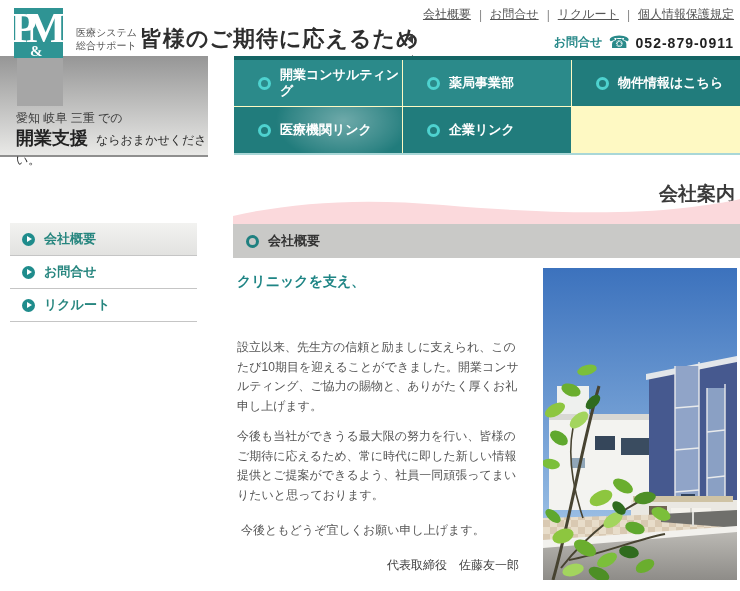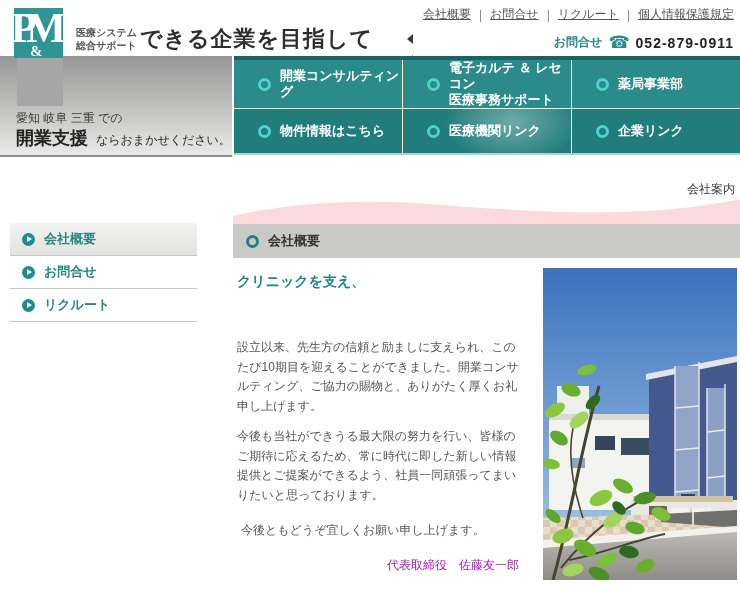--- a/index.html
+++ b/index.html
@@ -12,69 +12,69 @@
   .tl-sep{margin:0 8px;color:#888;text-decoration:none;}
   .tl-sep::before{content:"|";}
 
   .logo-block{position:absolute;left:14px;top:8px;width:49px;height:50px;background:#2f9494;overflow:hidden;z-index:3;}
   .logo-block span{position:absolute;color:#fff;font-weight:bold;font-family:"Liberation Serif","DejaVu Serif",serif;}
   .logo-p{left:-3px;top:-4px;font-size:42px;}
   .logo-m{right:-3px;top:-4px;font-size:42px;}
   .logo-amp{left:16px;bottom:-2px;font-size:15px;}
   .logo-shadow{position:absolute;left:17px;top:58px;width:46px;height:48px;background:#a6a6a6;z-index:3;}
 
-  .tagline{position:absolute;left:76px;top:26px;font-size:10px;font-weight:bold;color:#555;line-height:13px;}
+  .tagline{position:absolute;left:76px;top:26px;font-size:10px;font-weight:normal;color:#555;line-height:13px;}
   .company-name{position:absolute;left:140px;top:24px;font-size:22px;font-weight:bold;color:#2e2e2e;letter-spacing:1px;}
   .top-btn{position:absolute;left:396px;top:34px;display:flex;align-items:center;gap:11px;cursor:pointer;flex-direction:column;}
   .chev{width:0;height:0;border-right:6px solid #3c3c3c;border-top:5px solid transparent;border-bottom:5px solid transparent;margin-right:1px;}
   .top-btn b{font-size:13px;color:#2e2e2e;margin-left:3px;}
 
   .phone-area{position:absolute;right:6px;top:32px;display:flex;align-items:center;gap:6px;}
   .contact-label{color:#2a8a8a;font-size:12px;font-weight:bold;}
   .phone-glyph{color:#2a8a8a;font-size:17px;}
   .phone-number{color:#222;font-size:14px;font-weight:bold;letter-spacing:1px;}
 
   
-  .hero-left{position:absolute;left:0;top:56px;width:232px;height:99px;background:linear-gradient(#969696,#e9e9e7);border-bottom:2px solid #8f8f8f;z-index:1;}
+  .hero-left{position:absolute;left:0;top:56px;width:208px;height:99px;background:linear-gradient(#969696,#e9e9e7);border-bottom:2px solid #8f8f8f;z-index:1;}
   .region-line{position:absolute;left:16px;top:54px;font-size:12px;color:#3d3d3d;}
   .support-line{position:absolute;left:16px;top:70px;color:#2b2b2b;}
   .support-line b{font-size:18px;color:#222;}
   .support-line span{font-size:12px;margin-left:8px;}
 
   .nav{position:absolute;left:234px;top:56px;width:506px;height:99px;background:#fef9c3;border-top:4px solid #156565;border-bottom:2px solid #a9d7d7;box-sizing:border-box;display:grid;grid-template-columns:1fr 1fr 1fr;grid-template-rows:1fr 1fr;gap:1px;}
   .nav-cell{display:flex;align-items:center;gap:9px;padding-left:24px;cursor:pointer;}
   .nav-cell.r1{background:#2b8a8a;}
   .nav-cell.r2{background:#217c7c;}
   .nav-cell.watermark{background:radial-gradient(ellipse 90px 55px at 65% 30%,rgba(255,255,255,0.35),rgba(255,255,255,0.08) 60%,transparent 75%),#217c7c;}
   .nav-ring{flex:0 0 auto;width:13px;height:13px;border:3px solid #4ed2cf;border-radius:50%;box-sizing:border-box;}
   .nav-label{color:#fff;font-weight:bold;font-size:13px;line-height:16px;}
 
   
-  .breadcrumb{position:absolute;top:181px;right:5px;font-size:12px;font-weight:normal;color:#3a3a3a;}
+  .breadcrumb{position:absolute;top:181px;right:5px;font-size:19px;font-weight:bold;color:#3a3a3a;}
 
   
   .sidebar{position:absolute;left:10px;top:223px;width:187px;}
   .side-item{height:33px;display:flex;align-items:center;gap:9px;padding-left:12px;border-bottom:1px solid #c5c5c5;color:#27867f;font-weight:bold;font-size:13px;cursor:pointer;box-sizing:border-box;}
   .side-item.active{background:linear-gradient(#f2f2f0,#e2e2e0);}
   .side-icon{flex:0 0 auto;width:13px;height:13px;border-radius:50%;background:#1f8c8c;position:relative;}
   .side-icon::after{content:"";position:absolute;left:5px;top:3px;border-left:5px solid #fff;border-top:3.5px solid transparent;border-bottom:3.5px solid transparent;}
 
   
   .wave{position:absolute;left:233px;top:197px;width:507px;height:27px;}
   .section-bar{position:absolute;left:233px;top:224px;width:507px;height:34px;background:#c9c9c7;display:flex;align-items:center;gap:9px;padding-left:13px;box-sizing:border-box;}
   .section-ring{flex:0 0 auto;width:13px;height:13px;border:3px solid #1f8080;border-radius:50%;box-sizing:border-box;}
   .section-title{font-size:13px;font-weight:bold;color:#333;}
 
   .heading{position:absolute;left:237px;top:269px;color:#1f8585;font-weight:bold;font-size:14px;line-height:25px;}
   .heading .em{font-size:19px;}
 
   .bodytext{position:absolute;left:237px;top:338px;width:282px;font-size:12px;color:#555;line-height:19.5px;}
   .bodytext p{margin:0 0 11px 0;}
   .bodytext p.last{margin:16px 0 0 4px;}
-  .signature{margin-top:15px;text-align:right;font-size:12px;color:#a21caf;}
+  .signature{margin-top:15px;text-align:right;font-size:12px;color:#404040;}
 
   .photo{position:absolute;left:543px;top:268px;width:194px;height:312px;}
 </style>
 </head>
 <body>
 
 <div id="stage">
 
   <div class="top-links">
     <a>会社概要</a>
@@ -91,21 +91,21 @@
     <span class="logo-amp">&amp;</span>
     <span class="logo-m">M</span>
   </div>
   <div class="logo-shadow"></div>
 
   <div class="tagline">
     <div>医療システム</div>
     <div>総合サポート</div>
   </div>
 
-  <div class="company-name">できる企業を目指して</div>
+  <div class="company-name">皆様のご期待に応えるため</div>
 
   <div class="top-btn">
     <i class="chev"></i>
     <i class="chev"></i>
     <i class="chev"></i>
     <b>TOP</b>
   </div>
 
   <div class="phone-area">
     <span class="contact-label">お問合せ</span>
@@ -117,27 +117,20 @@
     <div class="region-line">愛知 岐阜 三重 での</div>
     <div class="support-line">
       <b>開業支援</b><span>ならおまかせください。</span>
     </div>
   </div>
 
   <div class="nav">
     <div class="nav-cell r1">
       <i class="nav-ring"></i>
       <span class="nav-label">開業コンサルティング</span>
-    </div>
-    <div class="nav-cell r1">
-      <i class="nav-ring"></i>
-      <span class="nav-label">
-          <span style="display:block;">電子カルテ ＆ レセコン</span>
-          <span style="display:block;">医療事務サポート</span>
-        </span>
     </div>
     <div class="nav-cell r1">
       <i class="nav-ring"></i>
       <span class="nav-label">薬局事業部</span>
     </div>
     <div class="nav-cell r2">
       <i class="nav-ring"></i>
       <span class="nav-label">物件情報はこちら</span>
     </div>
     <div class="nav-cell r2 watermark">

